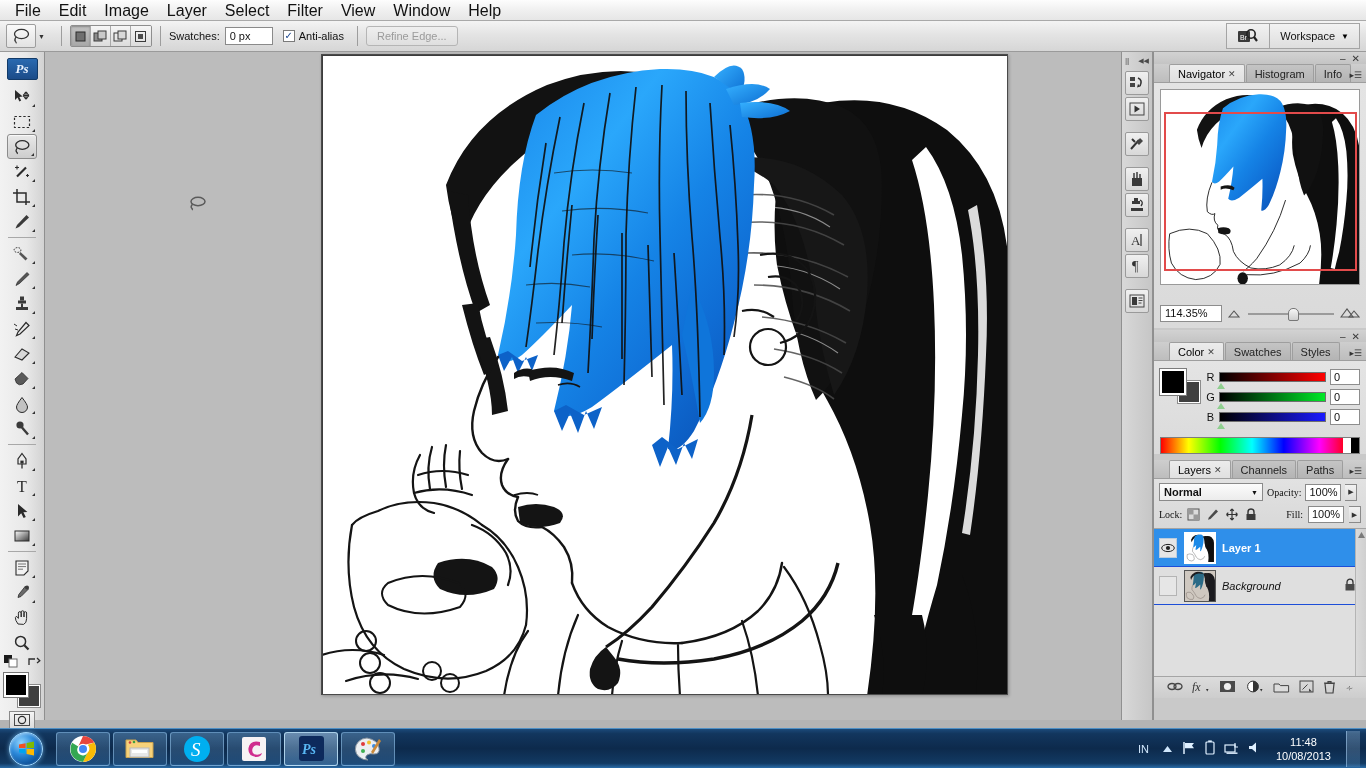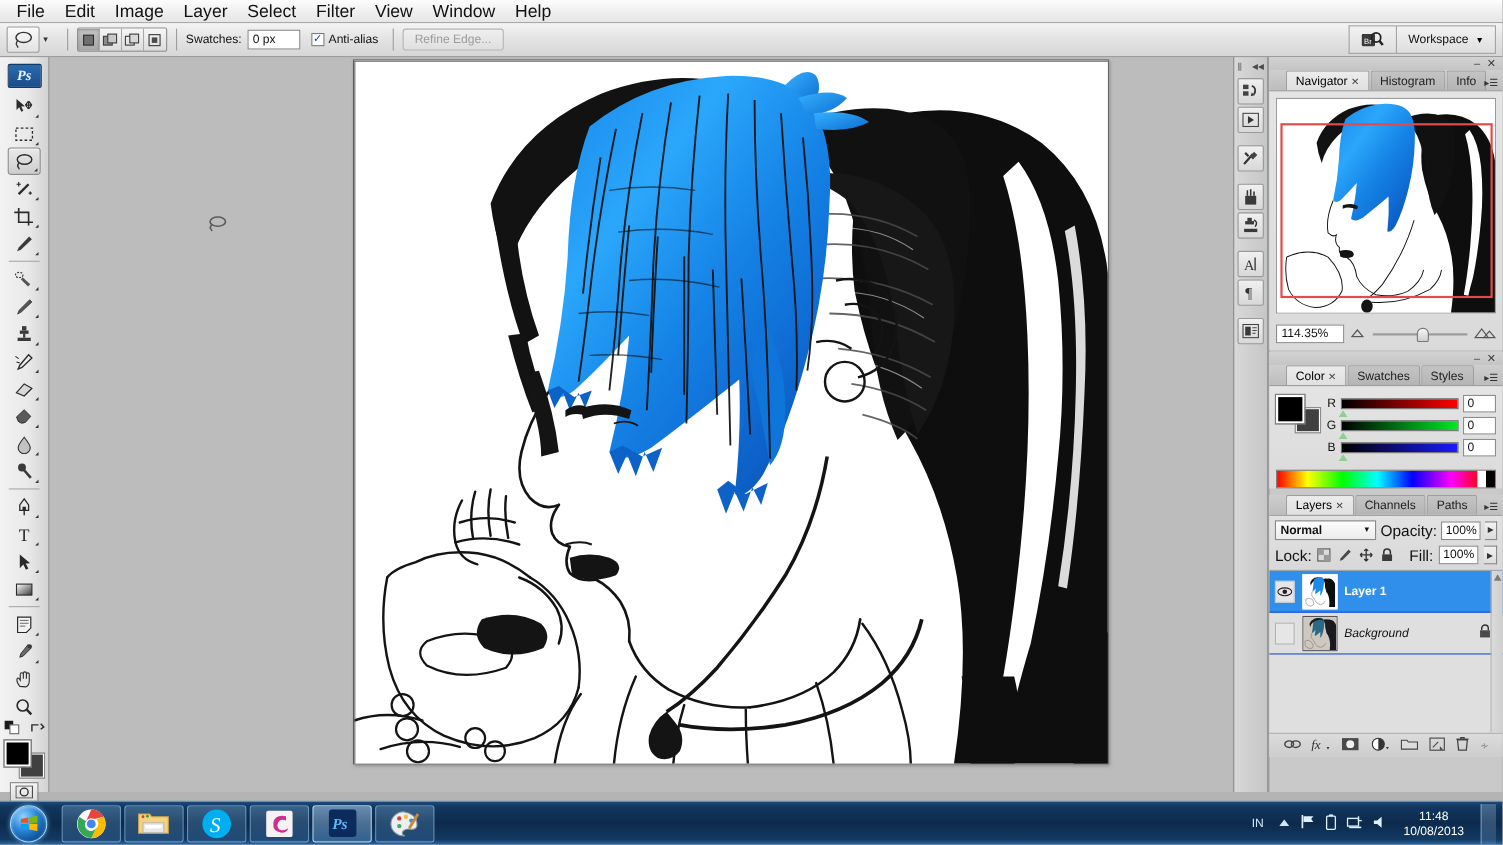--- a/index.html
+++ b/index.html
@@ -181,21 +181,21 @@
     position:absolute; right:4px; bottom:2px; font-size:9px; color:#333;
     display:flex; align-items:center; gap:1px;
   }
   .panel-body { background:linear-gradient(to bottom,#e4e4e4,#dadada); padding:6px; }
 
   
   .nav-view {
     background:#fff; border:1px solid #9a9a9a; height:196px; position:relative; overflow:hidden;
   }
   .nav-frame { position:absolute; left:3px; top:22px; width:193px; height:159px; border:2px solid #e24b4b; }
-  .nav-bottom { display:flex; align-items:center; gap:6px; margin-top:10px; }
+  .nav-bottom { display:flex; align-items:center; gap:6px; margin-top:20px; }
   .nav-zoom {
     width:62px; height:17px; background:#fff; border:1px solid #8d8d8d;
     font-size:11px; color:#111; padding:0 4px; line-height:15px;
   }
   .nav-slider { flex:1; position:relative; height:14px; display:flex; align-items:center; }
   .nav-track { width:100%; height:2px; background:#9b9b9b; }
   .nav-thumb {
     position:absolute; left:47%; top:1px; width:11px; height:13px;
     background:linear-gradient(to bottom,#f6f6f6,#cfcfcf);
     border:1px solid #777; border-radius:5px 5px 2px 2px;
@@ -226,21 +226,21 @@
   .spectrum .swe { position:absolute; right:0; top:0; width:16px; height:100%; background:linear-gradient(to right,#fff 0 50%,#000 50% 100%); }
 
   
   .lp-row1 { display:flex; align-items:center; gap:4px; padding:4px 5px; }
   .blend-sel {
     width:104px; height:18px; background:linear-gradient(to bottom,#fcfcfc,#ececec);
     border:1px solid #8a8a8a; font-size:11px; color:#111; padding:0 4px;
     display:flex; align-items:center; justify-content:space-between;font-weight:bold;
   }
   .blend-sel .cv { font-size:7px; }
-  .lp-lab { font-size:14px; color:#111; }
+  .lp-lab { font-size:10px; color:#111;font-family:Liberation Serif, serif; }
   .val-box {
     width:36px; height:17px; background:#fff; border:1px solid #8a8a8a;
     font-size:11px; color:#111; padding:0 3px; line-height:15px; text-align:left;
   }
   .spin {
     width:12px; height:17px; background:linear-gradient(to bottom,#f2f2f2,#dcdcdc);
     border:1px solid #8a8a8a; border-left:none;
     display:flex; align-items:center; justify-content:center; font-size:7px; color:#333;
   }
   .lp-row2 { display:flex; align-items:center; gap:5px; padding:1px 5px 5px 5px; }

